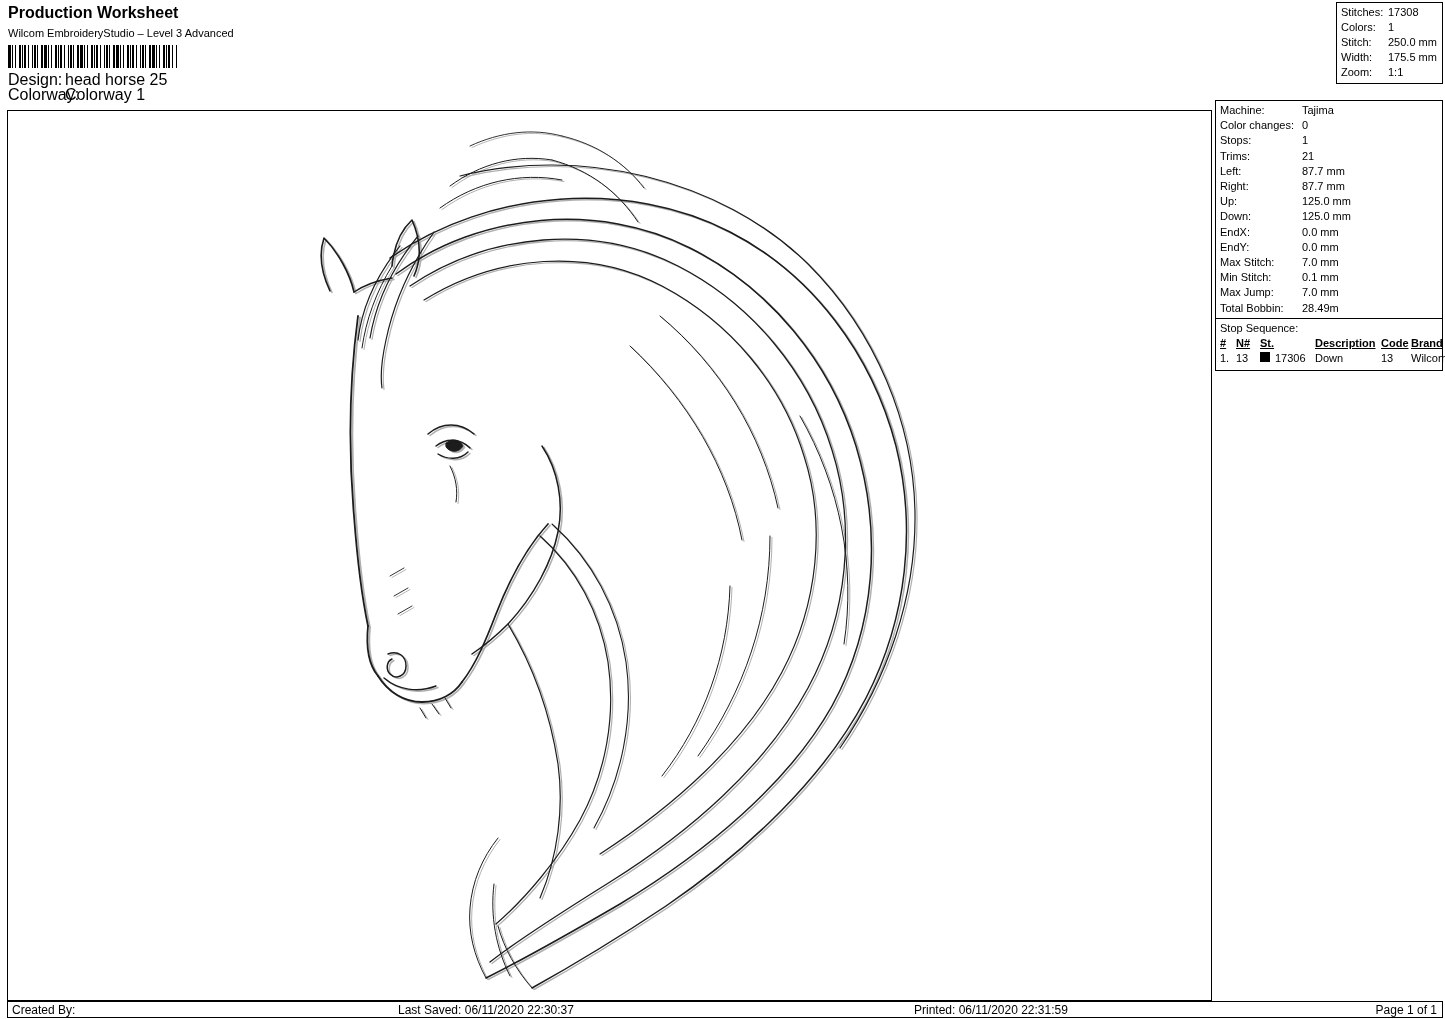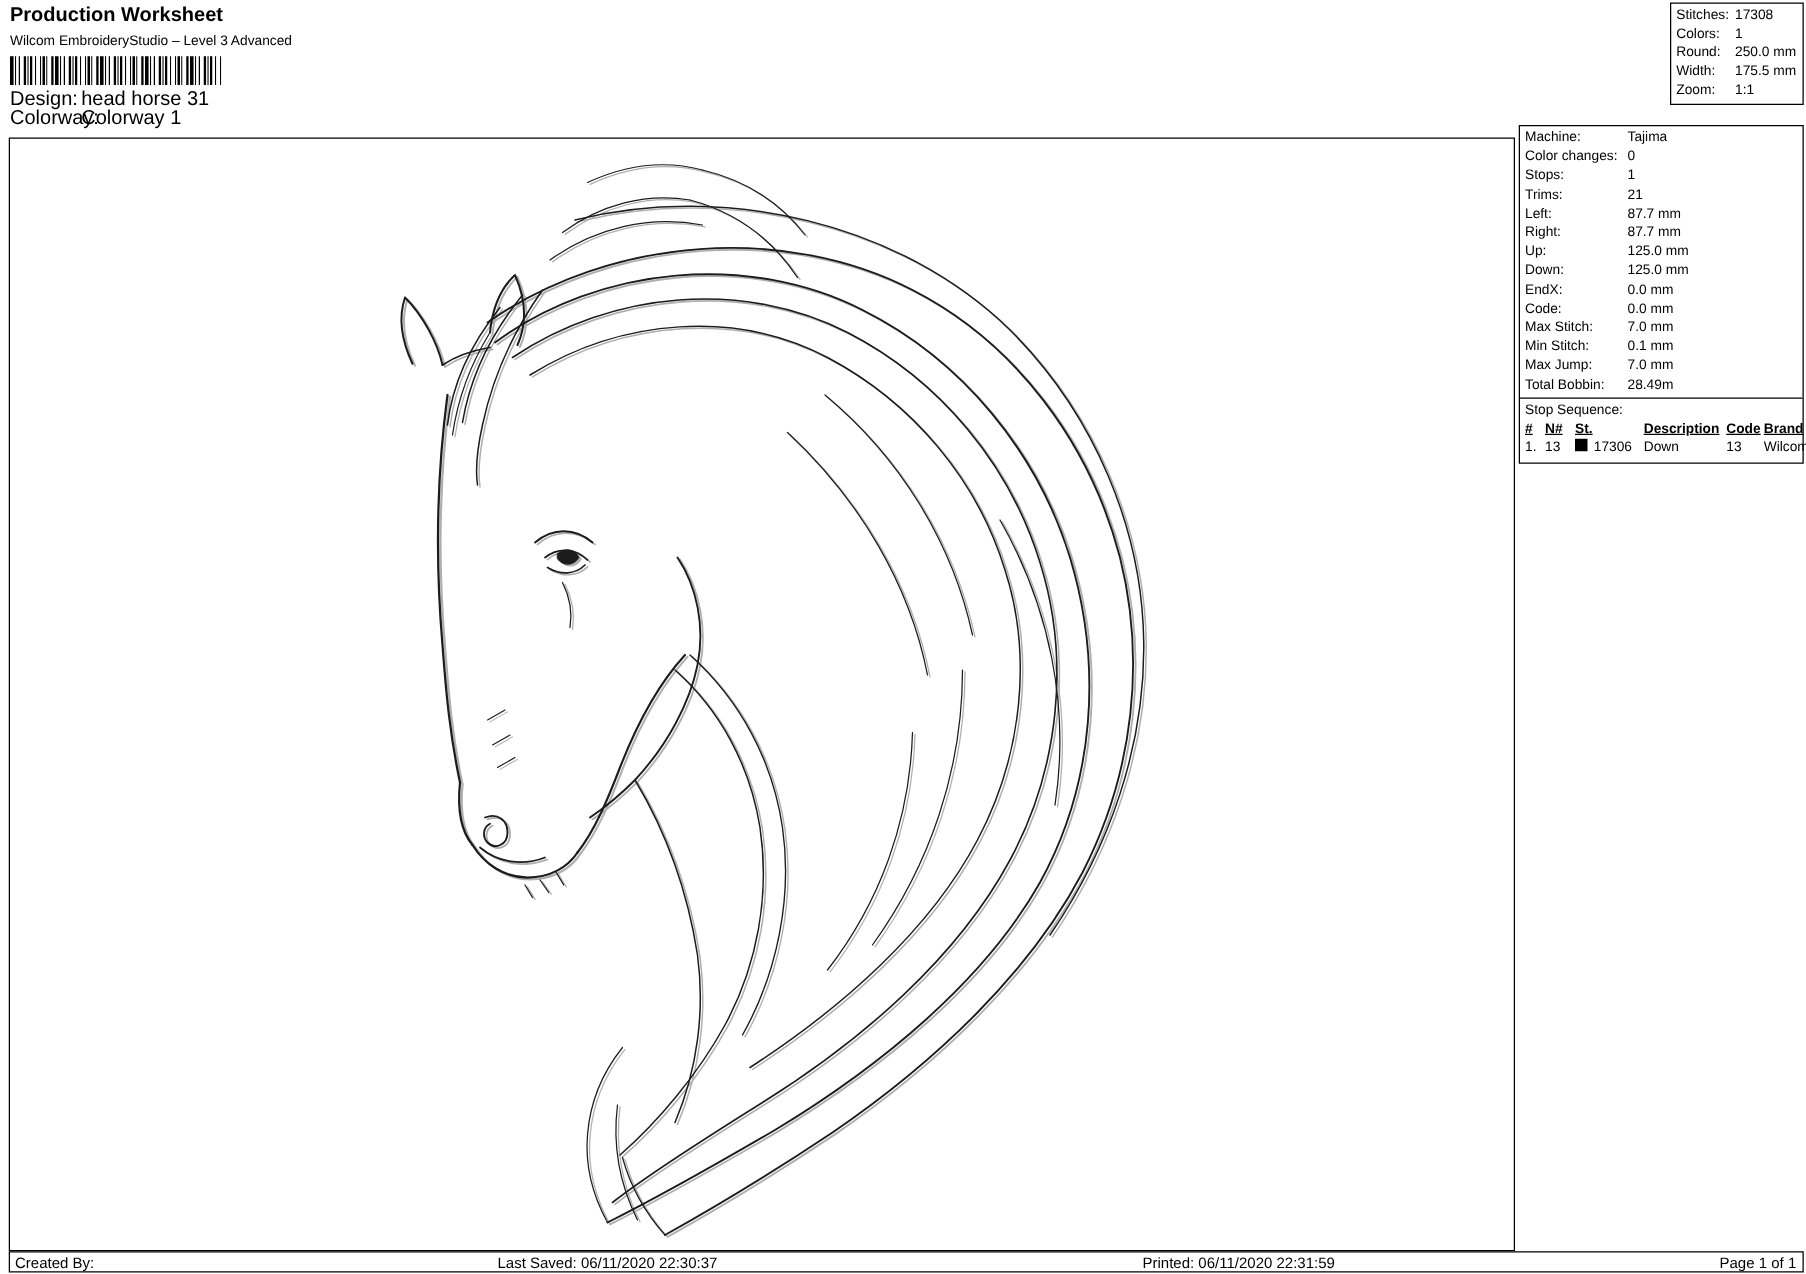--- a/index.html
+++ b/index.html
@@ -178,38 +178,38 @@
     <span style="display:inline-block;width:1px;background:#fff"></span>
     <span style="display:inline-block;width:2px;background:#000"></span>
     <span style="display:inline-block;width:2px;background:#fff"></span>
     <span style="display:inline-block;width:1px;background:#000"></span>
     <span style="display:inline-block;width:3px;background:#fff"></span>
     <span style="display:inline-block;width:1px;background:#000"></span>
     <span style="display:inline-block;width:1px;background:#fff"></span>
   </div>
 <div class="abs hdr-row design-row">
   <span class="lbl">Design:</span>
-  <span>head horse 31</span>
+  <span>head horse 25</span>
 </div>
 <div class="abs hdr-row colorway-row">
   <span class="lbl">Colorway:</span>
   <span>Colorway 1</span>
 </div>
 
 <div class="abs stats-box">
   <div class="srow">
       <span class="sl">Stitches:</span>
       <span class="sv">17308</span>
     </div>
   <div class="srow">
       <span class="sl">Colors:</span>
       <span class="sv">1</span>
     </div>
   <div class="srow">
-      <span class="sl">Round:</span>
+      <span class="sl">Stitch:</span>
       <span class="sv">250.0 mm</span>
     </div>
   <div class="srow">
       <span class="sl">Width:</span>
       <span class="sv">175.5 mm</span>
     </div>
   <div class="srow">
       <span class="sl">Zoom:</span>
       <span class="sv">1:1</span>
     </div>
@@ -247,21 +247,21 @@
       </div>
     <div class="mrow">
         <span class="ml">Down:</span>
         <span class="mv">125.0 mm</span>
       </div>
     <div class="mrow">
         <span class="ml">EndX:</span>
         <span class="mv">0.0 mm</span>
       </div>
     <div class="mrow">
-        <span class="ml">Code:</span>
+        <span class="ml">EndY:</span>
         <span class="mv">0.0 mm</span>
       </div>
     <div class="mrow">
         <span class="ml">Max Stitch:</span>
         <span class="mv">7.0 mm</span>
       </div>
     <div class="mrow">
         <span class="ml">Min Stitch:</span>
         <span class="mv">0.1 mm</span>
       </div>

